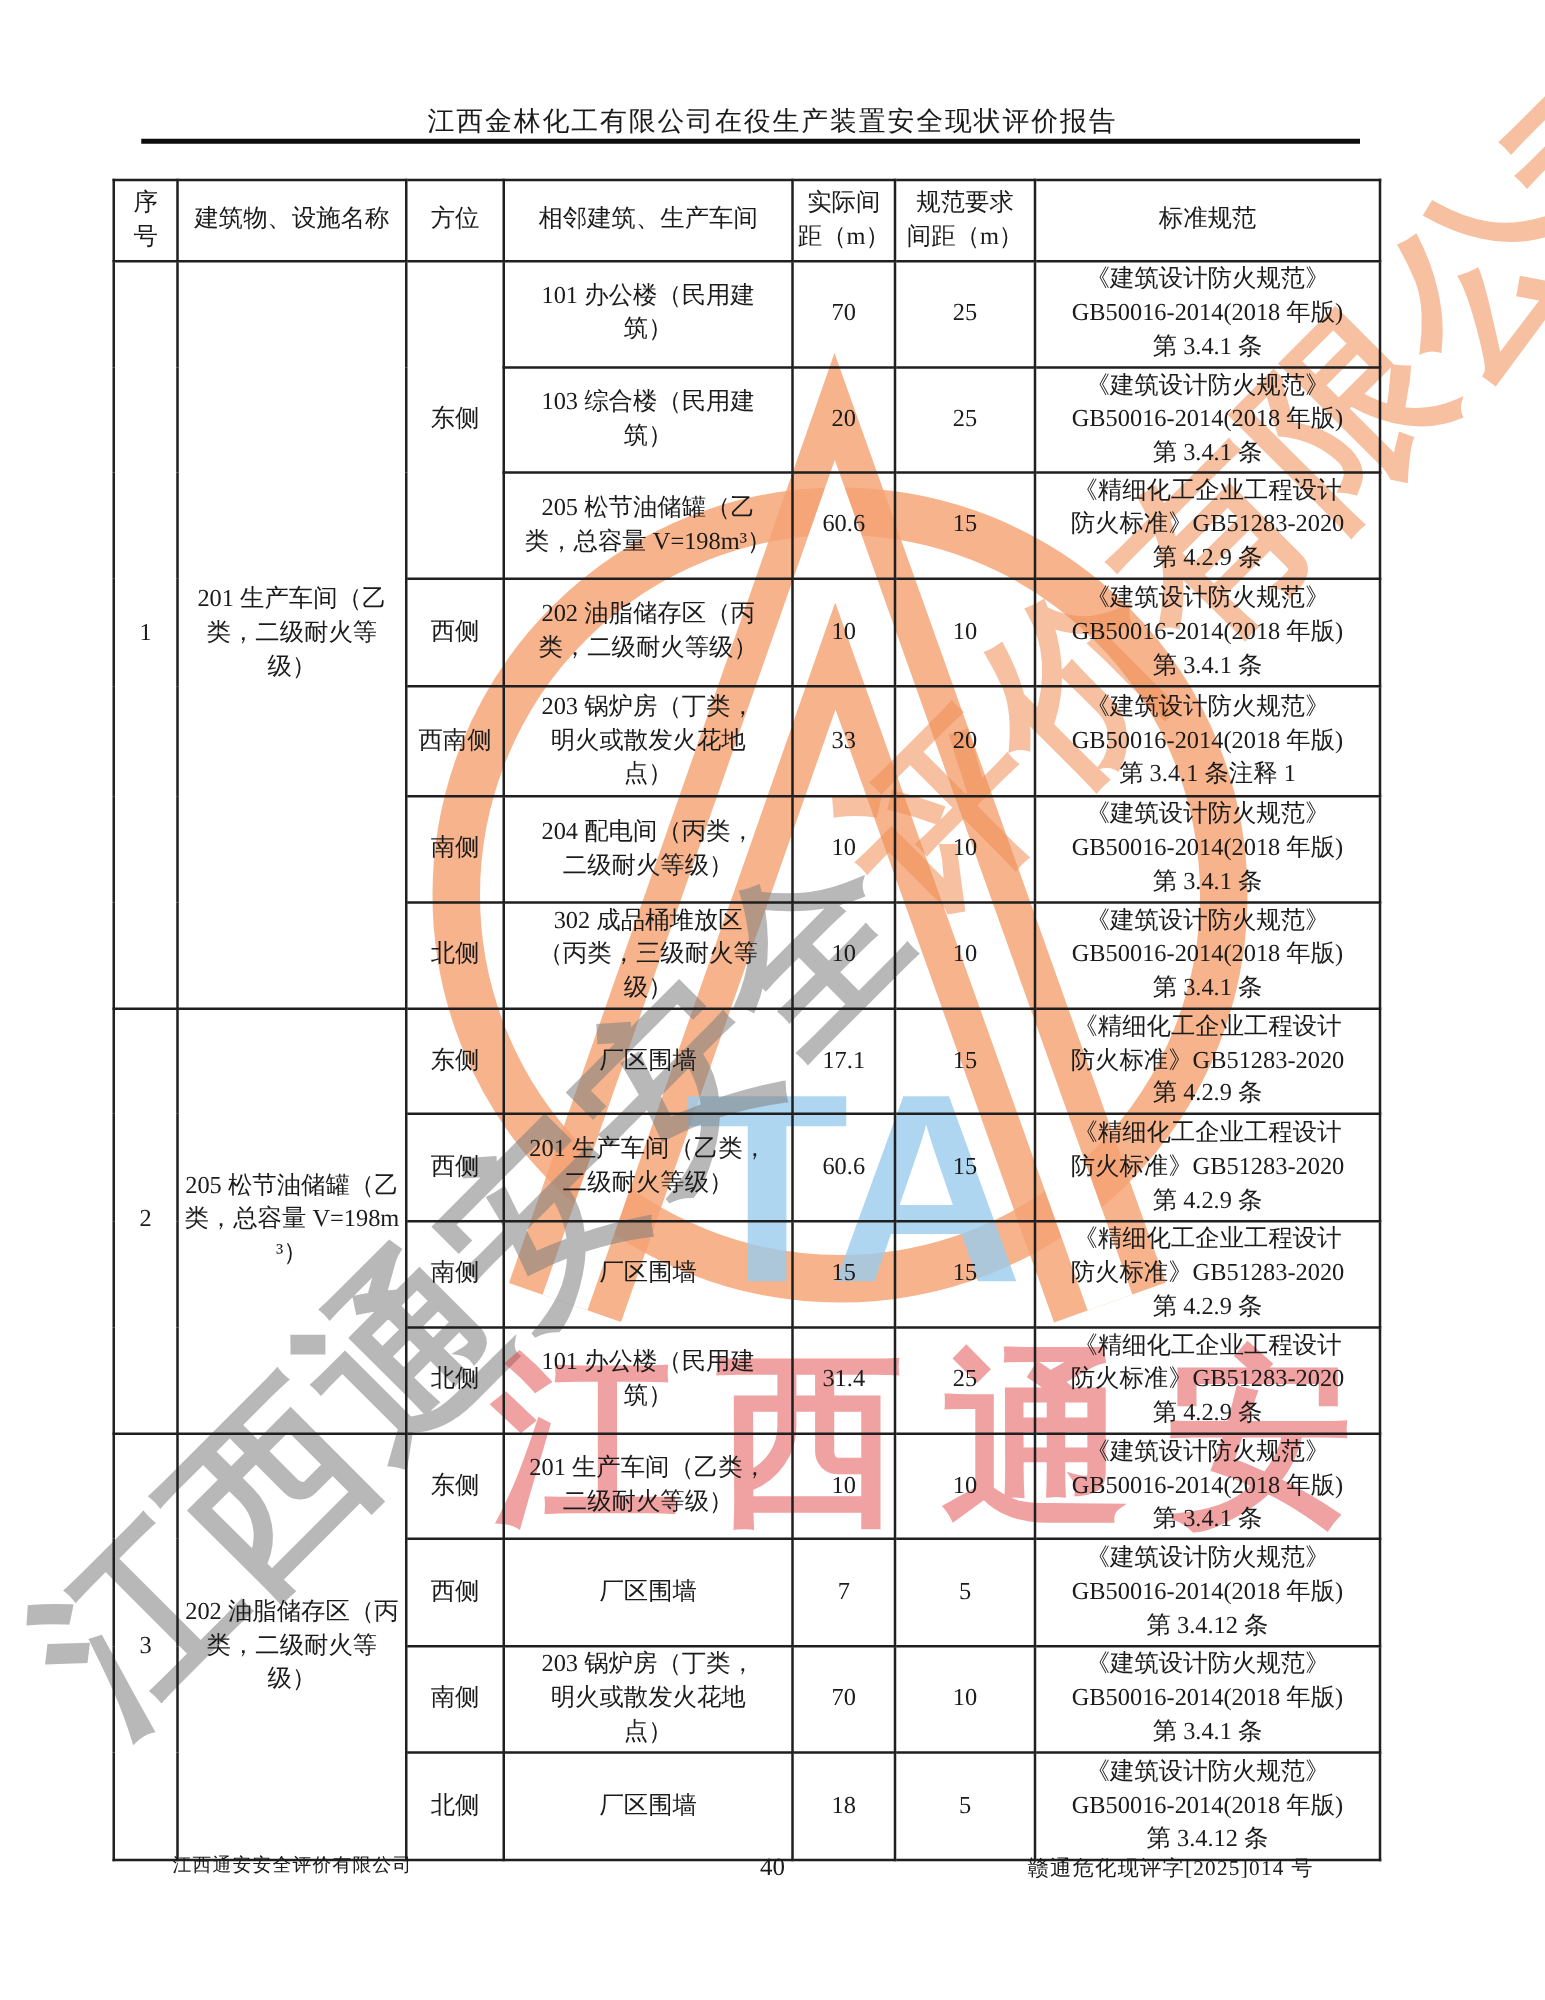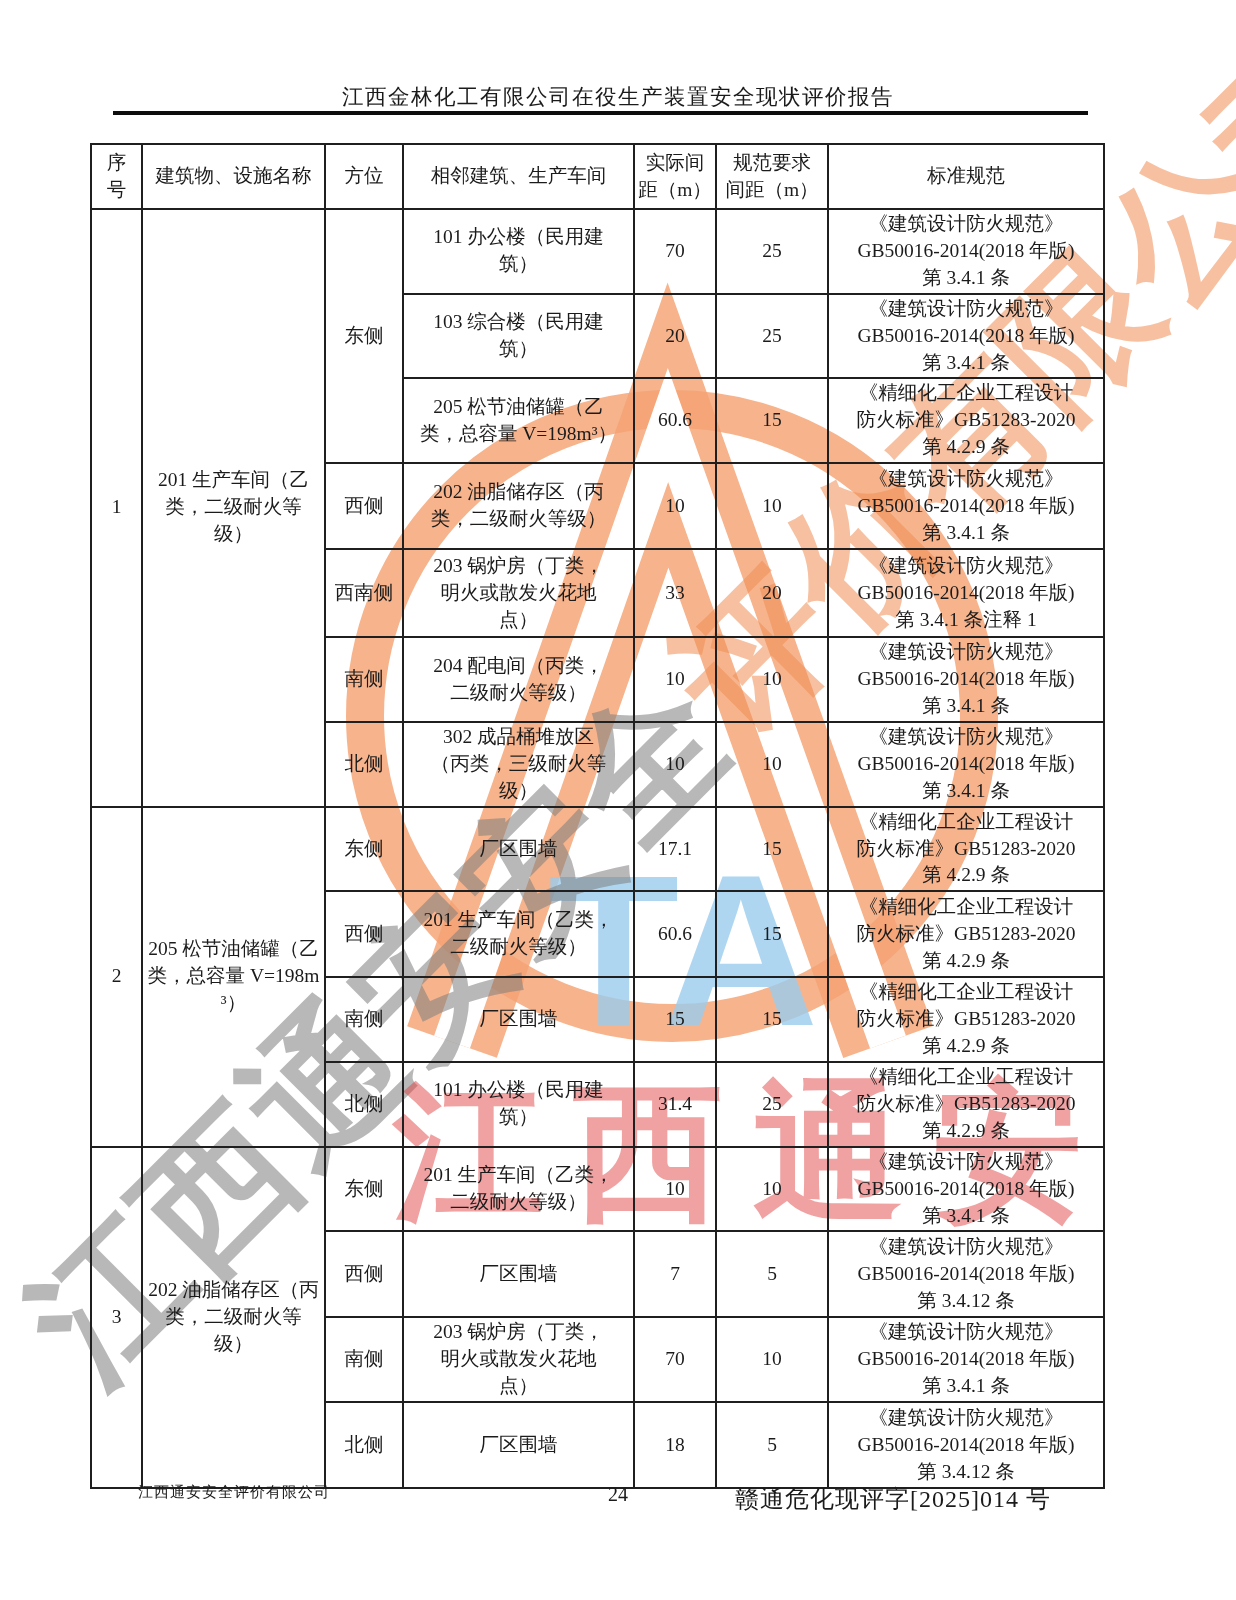--- a/index.html
+++ b/index.html
@@ -34,21 +34,21 @@
     position:absolute;left:90px;top:143px;width:1013px;
     border-collapse:collapse;table-layout:fixed;
   }
   table.sep td,table.sep th{
     border:2px solid #1f1f1f;text-align:center;vertical-align:middle;
     font-size:19.5px;line-height:1.38;padding:1px 3px;font-weight:normal;
     white-space:pre-line;overflow:hidden;
   }
   .footer-left{position:absolute;top:1483px;left:138px;font-size:15px;letter-spacing:1px;}
   .footer-center{position:absolute;top:1483px;left:0;right:0;text-align:center;font-size:20px;}
-  .footer-right{position:absolute;top:1483px;right:185px;font-size:24px;letter-spacing:1px;}
+  .footer-right{position:absolute;top:1483px;right:185px;font-size:17px;letter-spacing:1px;}
 </style>
 </head>
 <body>
 
 <div class="page">
 
   <div class="wm-layer">
     <svg width="1236" height="1600" viewBox="0 0 1236 1600">
       <circle cx="672" cy="716" r="307" fill="none" stroke="#F4A273" stroke-width="38" opacity="0.82"></circle>
       <path d="M 452 1042 L 668 425 L 888 1042" fill="none" stroke="#F4A273" stroke-width="95" opacity="0.82"></path>
@@ -243,16 +243,16 @@
           <td>18</td>
           <td>5</td>
           <td>《建筑设计防火规范》
 GB50016-2014(2018 年版)
 第 3.4.12 条</td>
         </tr>
       </tbody>
     </table>
 
     <div class="footer-left">江西通安安全评价有限公司</div>
-    <div class="footer-center">24</div>
+    <div class="footer-center">40</div>
     <div class="footer-right">赣通危化现评字[2025]014 号</div>
   </div>
 </div>
 
 </body></html>

